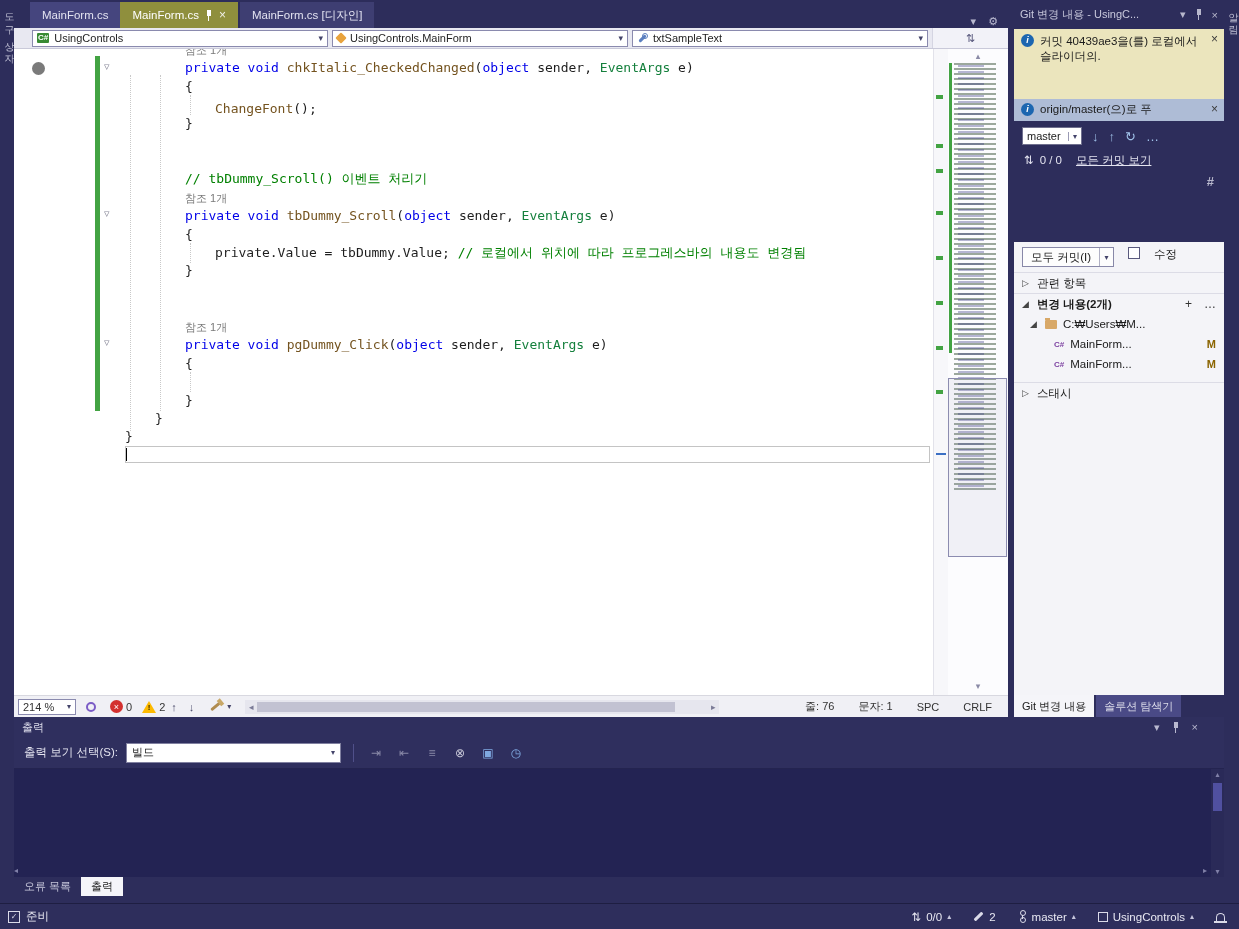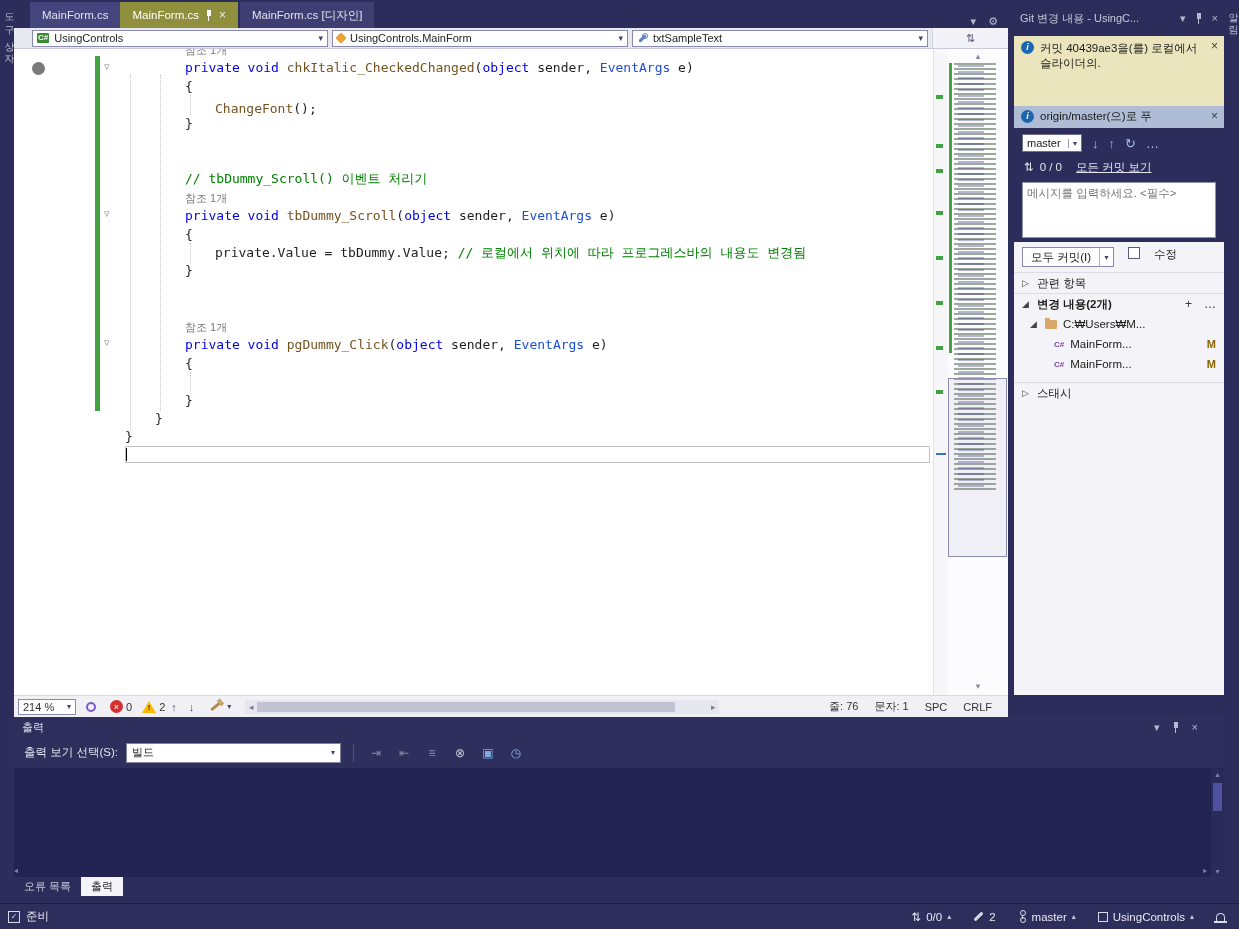--- a/index.html
+++ b/index.html
@@ -38,21 +38,21 @@
   
   .editor{position:absolute;left:14px;top:49px;width:919px;height:646px;background:#FFFFFF;overflow:hidden}
   .breakpoint{position:absolute;left:18px;top:13px;width:13px;height:13px;border-radius:50%;background:#7A7A7A}
   .changebar{position:absolute;left:81px;top:7px;width:5px;height:355px;background:#43A343}
   .guide{position:absolute;border-left:1px dotted #C9C9C9;width:0}
   .fold{position:absolute;left:90px;color:#8C8C9C;font-size:11px;cursor:pointer}
   .code-line{position:absolute;white-space:pre;height:18px;line-height:18px;font-family:"DejaVu Sans Mono","Liberation Mono",monospace;font-size:13px;cursor:text}
   .code-line.lens{font-family:"Liberation Sans",sans-serif;font-size:11px}
   .tk-kw{color:#0000E8}
   .tk-m{color:#74531F}
-  .tk-ty{color:#1d4ed8}
+  .tk-ty{color:#15803d}
   .tk-cm{color:#008000}
   .tk-pl{color:#1E1E1E}
   .tk-cl{color:#7A7A7A}
   .current-line{position:absolute;left:111px;top:397px;width:805px;height:17px;border:1px solid #C4C4C4;background:transparent}
   .caret{position:absolute;left:112px;top:399px;width:1px;height:13px;background:#000}
 
   
   .annot{position:absolute;left:933px;top:49px;width:15px;height:646px;background:#F7F7FA;border-left:1px solid #E2E2EA}
   .annot .mark{position:absolute;left:2px;width:7px;height:4px;background:#43A343}
   .annot .caret-mark{position:absolute;left:2px;width:10px;height:2px;background:#3B6FC4}
@@ -71,21 +71,21 @@
   .warn-icon{position:relative;width:14px;height:12px;margin:0 3px 0 10px}
   .warn-tri{position:absolute;left:0;top:0;width:0;height:0;border-left:7px solid transparent;border-right:7px solid transparent;border-bottom:12px solid #FDBA00}
   .warn-icon b{position:absolute;left:0;top:2px;width:14px;text-align:center;font-size:8px;color:#3A2A00}
   .nav-arrow{color:#4A4A6A;margin:0 6px;font-size:11px;cursor:pointer}
   .broom{width:11px;height:3px;background:#B08C50;transform:rotate(-40deg);border-radius:1px;margin:0 2px 0 10px;position:relative}
   .broom::after{content:"";position:absolute;right:-3px;top:-2px;width:4px;height:7px;background:#C8A868}
   .hscroll{flex:0 0 474px;height:14px;margin-left:14px;background:#E6E6EE;display:flex;align-items:center;position:relative}
   .hscroll .thumb{position:absolute;left:12px;width:418px;height:10px;background:#C2C2D2;top:2px}
   .hscroll .sarrow{width:12px;text-align:center;color:#7A7A96;font-size:9px;z-index:1}
   .hscroll .sarrow.right{margin-left:auto}
-  .ed-status .right-info{margin-left:auto;display:flex;gap:0;align-items:center}
+  .ed-status .right-info{margin-left:auto;display:flex;gap:8px;align-items:center}
   .ed-status .right-info span{margin-right:16px}
 
   
   .output{position:absolute;left:14px;top:717px;width:1210px;height:160px;background:#232353}
   .out-header{height:20px;background:#2F2F5E;display:flex;align-items:center;color:#DEDEEC;font-size:11px;padding:0 8px}
   .out-header .hicons{margin-left:auto;display:flex;gap:12px;align-items:center;color:#B9B9D0;padding-right:18px}
   .out-toolbar{height:32px;background:#2F2F5E;display:flex;align-items:center;color:#E4E4F0;padding-left:10px;gap:8px;border-bottom:1px solid #242450}
   .out-select{width:215px;height:20px;background:#fff;border:1px solid #8080A0;color:#1E1E1E;display:flex;align-items:center;justify-content:space-between;padding:0 5px;font-size:11px;cursor:pointer}
   .tsep{width:1px;height:18px;background:#50508A;margin:0 4px}
   .oicon{width:20px;text-align:center;font-size:12px;cursor:pointer}
@@ -115,21 +115,21 @@
   .branch-icon{position:relative;width:9px;height:13px}
   .branch-icon::before{content:"";position:absolute;left:2px;top:0;width:4px;height:4px;border:1.3px solid #DADAE8;border-radius:50%}
   .branch-icon::after{content:"";position:absolute;left:2px;bottom:0;width:4px;height:4px;border:1.3px solid #DADAE8;border-radius:50%}
   .branch-icon i{position:absolute;left:4.3px;top:5px;width:1.4px;height:4px;background:#DADAE8}
   .pkg-icon{width:10px;height:10px;border:1.4px solid #DADAE8}
   .bell-icon{width:9px;height:8px;border:1.4px solid #DADAE8;border-bottom:none;border-radius:5px 5px 0 0;position:relative}
   .bell-icon::after{content:"";position:absolute;left:-3px;bottom:-2px;width:13px;height:1.6px;background:#DADAE8}
 
   
   .gitpanel{position:absolute;left:1014px;top:0;width:210px;height:717px;background:#2D2D5B;color:#E4E4F0}
-  .git-header{height:36px;display:flex;align-items:center;color:#C8C8DC;font-size:11px;padding:0 6px}
+  .git-header{height:29px;display:flex;align-items:center;color:#C8C8DC;font-size:11px;padding:0 6px}
   .git-header .hicons{margin-left:auto;display:flex;gap:9px;align-items:center;color:#B8B8CC}
   .notif{position:relative;padding:5px 20px 5px 26px;color:#1A1A1A;font-size:11.5px;line-height:15px}
   .notif.commit{background:#EBE5BD;min-height:70px}
   .notif.push{background:#AEBCD6;height:22px;padding-top:3px;white-space:nowrap;overflow:hidden}
   .info-icon{position:absolute;left:7px;top:5px;width:13px;height:13px;border-radius:50%;background:#1C66B0;color:#fff;font-size:9px;font-style:italic;font-weight:bold;display:flex;align-items:center;justify-content:center}
   .notif .nclose{position:absolute;right:6px;top:3px;color:#3C3C3C;font-size:12px;cursor:pointer}
   .git-branch-row{height:26px;display:flex;align-items:center;gap:10px;padding:0 8px;margin-top:2px}
   .branch-select{width:60px;height:18px;background:#fff;border:1px solid #70708E;color:#1A1A1A;font-size:11px;display:flex;align-items:center;cursor:pointer}
   .branch-select b{flex:1;padding-left:4px;font-weight:normal}
   .branch-select u{width:13px;text-align:center;border-left:1px solid #9A9AB4;text-decoration:none;font-size:8px;color:#44446A}
@@ -399,23 +399,20 @@
       <span class="git-act">↓</span>
       <span class="git-act">↑</span>
       <span class="git-act">↻</span>
       <span class="git-act">…</span>
     </div>
     <div class="git-sync-row">
       <span>⇅</span>
       <span>0 / 0</span>
       <span class="link">모든 커밋 보기</span>
     </div>
-    <div class="msg-box">
-      <textarea placeholder="메시지를 입력하세요. &lt;필수&gt;" style=""></textarea>
-    </div>
     <div class="hash-row">
       <span>#</span>
     </div>
     <div class="git-light">
       <div class="commit-row">
         <div class="commit-btn">
           <span>모두 커밋(I)</span>
           <u>▾</u>
         </div>
         <span class="checkbox"></span>
@@ -449,19 +446,27 @@
         <span class="csfile">C#</span>
         <span>MainForm...</span>
         <span class="fstat">M</span>
       </div>
       <div class="git-hr" style="margin-top:8px"></div>
       <div class="tree-row">
         <span class="tri">▷</span>
         <span>스태시</span>
       </div>
     </div>
+    <div class="git-tabs">
+      <div class="gtab active">
+          <span>Git 변경 내용</span>
+        </div>
+      <div class="gtab idle">
+          <span>솔루션 탐색기</span>
+        </div>
+    </div>
   </div>
 
   <div class="side-strip" style="left:1224px">
     <div class="vtab">알림</div>
   </div>
 
 </div>
 
 </body></html>

